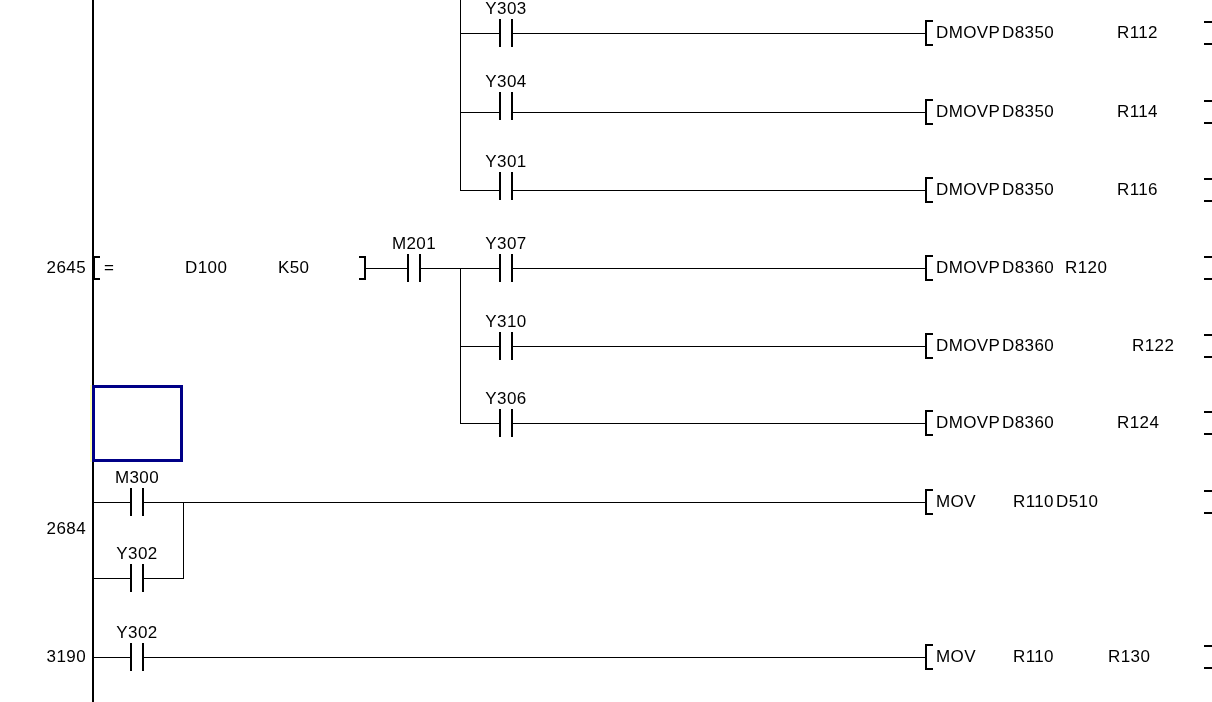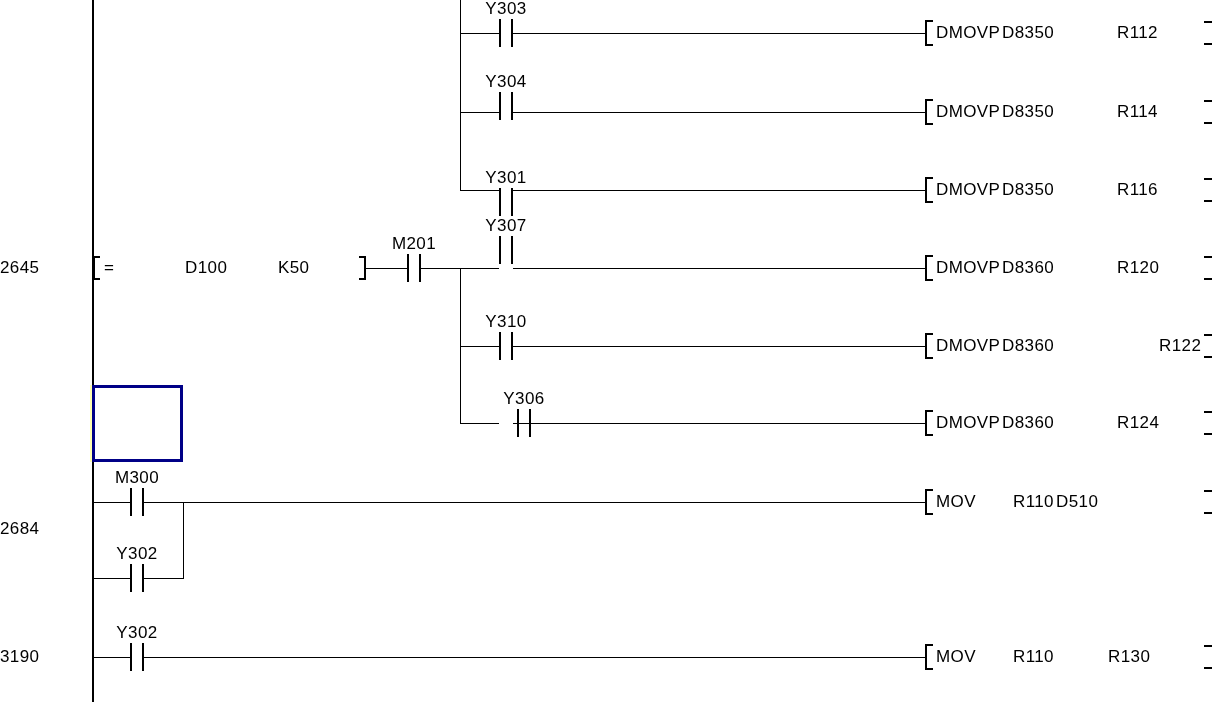--- a/index.html
+++ b/index.html
@@ -25,21 +25,21 @@
       border-left:2px solid #000;border-top:2px solid #000;border-bottom:2px solid #000;}
   
   .rb{position:absolute;width:8px;height:24px;box-sizing:border-box;
       border-top:2px solid #000;border-bottom:2px solid #000;}
   
   .cbo{position:absolute;width:7px;height:24px;box-sizing:border-box;
       border-left:2px solid #000;border-top:2px solid #000;border-bottom:2px solid #000;}
   .cbc{position:absolute;width:7px;height:24px;box-sizing:border-box;
       border-right:2px solid #000;border-top:2px solid #000;border-bottom:2px solid #000;}
   .txt{position:absolute;font-size:17px;line-height:20px;letter-spacing:.4px;white-space:nowrap;}
-  .rnum{position:absolute;left:0;width:86px;
+  .rnum{position:absolute;left:0;width:86px;text-align:right;
         font-size:17px;line-height:20px;letter-spacing:.4px;}
   .cursor{position:absolute;left:92px;top:385px;width:91px;height:77px;
           box-sizing:border-box;border:3px solid #000087;background:#ffffff;}
   .fringe{position:absolute;left:90px;top:385px;width:2px;height:77px;background:#ffffb0;}
 </style>
 </head>
 <body>
 
 <div class="rail" style="left:92px;top:0;height:702px"></div>
 
@@ -80,41 +80,41 @@
 <div class="contact" style="left:499px;top:19px">
   <span class="clabel">Y303</span>
   <span class="bar b1"></span>
     <span class="bar b2"></span>
 </div>
 <div class="contact" style="left:499px;top:92px">
   <span class="clabel">Y304</span>
   <span class="bar b1"></span>
     <span class="bar b2"></span>
 </div>
-<div class="contact" style="left:499px;top:188px">
+<div class="contact" style="left:499px;top:172px">
   <span class="clabel">Y301</span>
   <span class="bar b1"></span>
     <span class="bar b2"></span>
 </div>
 <div class="contact" style="left:407px;top:254px">
   <span class="clabel">M201</span>
   <span class="bar b1"></span>
     <span class="bar b2"></span>
 </div>
-<div class="contact" style="left:499px;top:236px">
+<div class="contact" style="left:499px;top:254px">
   <span class="clabel">Y307</span>
   <span class="bar b1"></span>
     <span class="bar b2"></span>
 </div>
 <div class="contact" style="left:499px;top:332px">
   <span class="clabel">Y310</span>
   <span class="bar b1"></span>
     <span class="bar b2"></span>
 </div>
-<div class="contact" style="left:517px;top:409px">
+<div class="contact" style="left:499px;top:409px">
   <span class="clabel">Y306</span>
   <span class="bar b1"></span>
     <span class="bar b2"></span>
 </div>
 <div class="contact" style="left:130px;top:488px">
   <span class="clabel">M300</span>
   <span class="bar b1"></span>
     <span class="bar b2"></span>
 </div>
 <div class="contact" style="left:130px;top:564px">
@@ -142,27 +142,27 @@
 
 <div class="ib" style="left:925px;top:177px"></div>
 <span class="txt" style="left:936px;top:180px">DMOVP</span>
 <span class="txt" style="left:1002px;top:180px">D8350</span>
 <span class="txt" style="left:1117px;top:180px">R116</span>
 <div class="rb" style="left:1204px;top:178px"></div>
 
 <div class="ib" style="left:925px;top:255px"></div>
 <span class="txt" style="left:936px;top:258px">DMOVP</span>
 <span class="txt" style="left:1002px;top:258px">D8360</span>
-<span class="txt" style="left:1117px;top:258px">R120</span>
+<span class="txt" style="left:1065px;top:258px">R120</span>
 <div class="rb" style="left:1204px;top:256px"></div>
 
 <div class="ib" style="left:925px;top:333px"></div>
 <span class="txt" style="left:936px;top:336px">DMOVP</span>
 <span class="txt" style="left:1002px;top:336px">D8360</span>
-<span class="txt" style="left:1159px;top:336px">R122</span>
+<span class="txt" style="left:1132px;top:336px">R122</span>
 <div class="rb" style="left:1204px;top:334px"></div>
 
 <div class="ib" style="left:925px;top:410px"></div>
 <span class="txt" style="left:936px;top:413px">DMOVP</span>
 <span class="txt" style="left:1002px;top:413px">D8360</span>
 <span class="txt" style="left:1117px;top:413px">R124</span>
 <div class="rb" style="left:1204px;top:411px"></div>
 
 <div class="ib" style="left:925px;top:489px"></div>
 <span class="txt" style="left:936px;top:492px">MOV</span>

